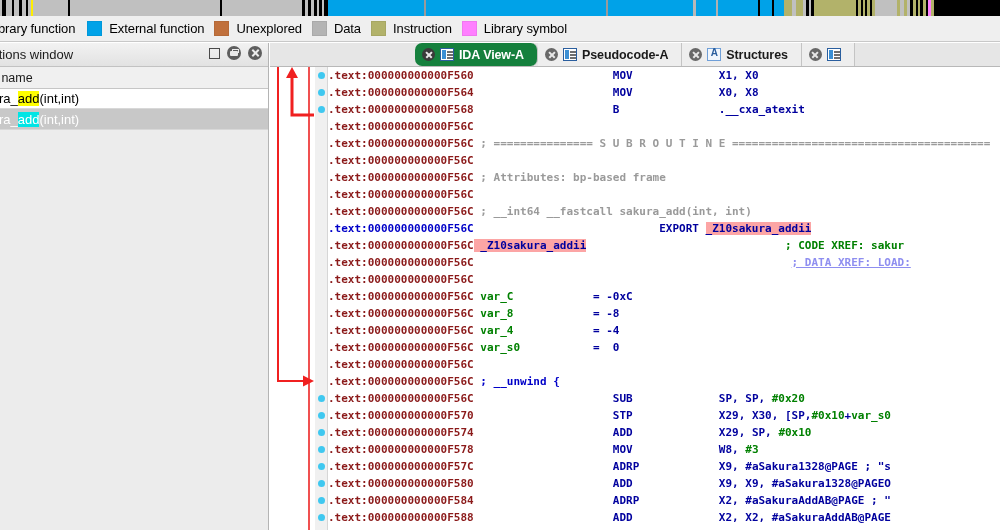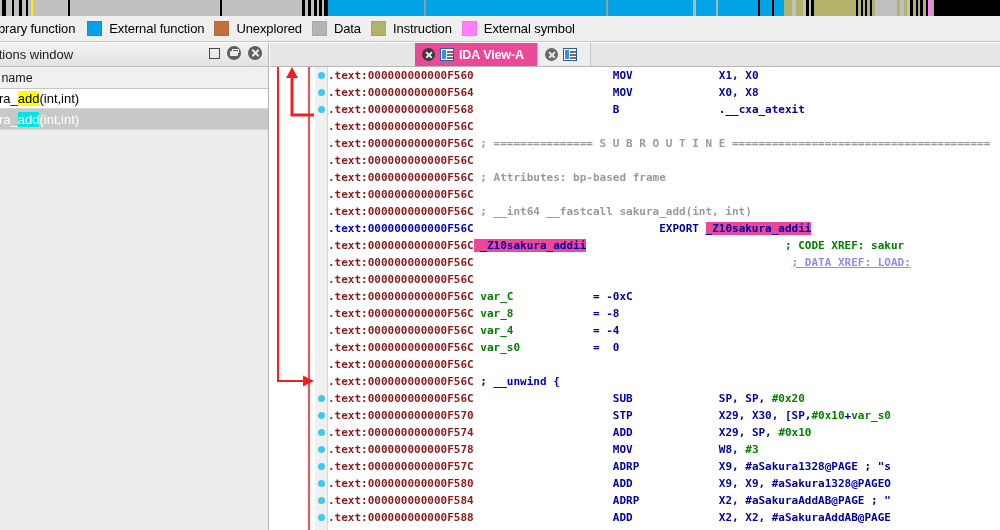--- a/index.html
+++ b/index.html
@@ -128,21 +128,21 @@
     padding-left: 145px;
     overflow: hidden;
   }
   .tab {
     height: 23px; display: flex; align-items: center; gap: 5px;
     padding: 0 13px 0 7px;
     background: #eeeeee;
     border-right: 1px solid #c4c4c4;
     flex: 0 0 auto;
   }
-  .tab.active { background: #ec4899; }
+  .tab.active { background: #15803d; border-radius: 7px; }
   .tab .tlabel {
     font-size: 12.5px; color: #1a1a1a; white-space: nowrap;
     font-weight: 700; letter-spacing: -0.1px;
   }
   .tab.active .tlabel { color: #ffffff; }
   .tclose {
     width: 13px; height: 13px; border-radius: 50%;
     background: #686868; position: relative; flex: 0 0 auto;
   }
   .tab.active .tclose { background: #3a3a3a; }
@@ -210,21 +210,21 @@
   .ln { height: 17px; white-space: pre; }
   .addr { color: #8b1a1a; font-weight: bold; }
   .addr-b { color: #0000c8; font-weight: bold; }
   .mn { color: #00009e; font-weight: bold; }
   .op { color: #00009e; font-weight: bold; }
   .grn { color: #008000; font-weight: bold; }
   .cmt { color: #9a9a9a; font-weight: bold; }
   .cmtb { color: #0000c8; font-weight: bold; text-align: right; }
   .xref { color: #008000; font-weight: bold; }
   .xrefd { color: #8e8ef0; font-weight: bold; text-decoration: underline; }
-  .hly { background: #ec4899; color: #00009e; font-weight: bold; }
+  .hly { background: #fca5a5; color: #00009e; font-weight: bold; }
 
   #vline {
     position: absolute; left: 38px; top: 0; width: 1.5px; height: 463px;
     background: #f05050;
   }
 </style>
 </head>
 <body>
 
 <div id="app">
@@ -314,21 +314,21 @@
       <div class="lg-item">
         <span class="lg-sw" style="background:#b4b4b4"></span>
         <span class="lg-tx">Data</span>
       </div>
       <div class="lg-item">
         <span class="lg-sw" style="background:#b2b26a"></span>
         <span class="lg-tx">Instruction</span>
       </div>
       <div class="lg-item">
         <span class="lg-sw" style="background:#ff7fff"></span>
-        <span class="lg-tx">External symbol</span>
+        <span class="lg-tx">Library symbol</span>
       </div>
     </div>
 
   <div id="fnpanel">
     <div id="fn-title">
       <span class="ttl">nctions window</span>
       <span class="tbtns">
         <span class="ico-sq"></span>
         <span class="ico-circ"></span>
         <span class="ico-x"></span>
@@ -359,20 +359,30 @@
   <div id="mainpane">
     <div id="tabbar">
         <div class="tab active">
           <span class="tclose"></span>
           <span class="ticon doc"></span>
           <span class="tlabel">IDA View-A</span>
         </div>
         <div class="tab">
           <span class="tclose"></span>
           <span class="ticon doc"></span>
+          <span class="tlabel">Pseudocode-A</span>
+        </div>
+        <div class="tab">
+          <span class="tclose"></span>
+          <span class="ticon alpha"></span>
+          <span class="tlabel">Structures</span>
+        </div>
+        <div class="tab">
+          <span class="tclose"></span>
+          <span class="ticon doc"></span>
         </div>
       </div>
 
     <div id="codearea">
       <div id="vline"></div>
 
       <svg id="arrowcol" width="45" height="463" viewBox="0 0 45 463">
 
         <path d="M 44 48 L 22 48 L 22 6" stroke="#f02020" stroke-width="3" fill="none"></path>
         <path d="M 22 0 L 16 11 L 28 11 Z" fill="#f02020"></path>

